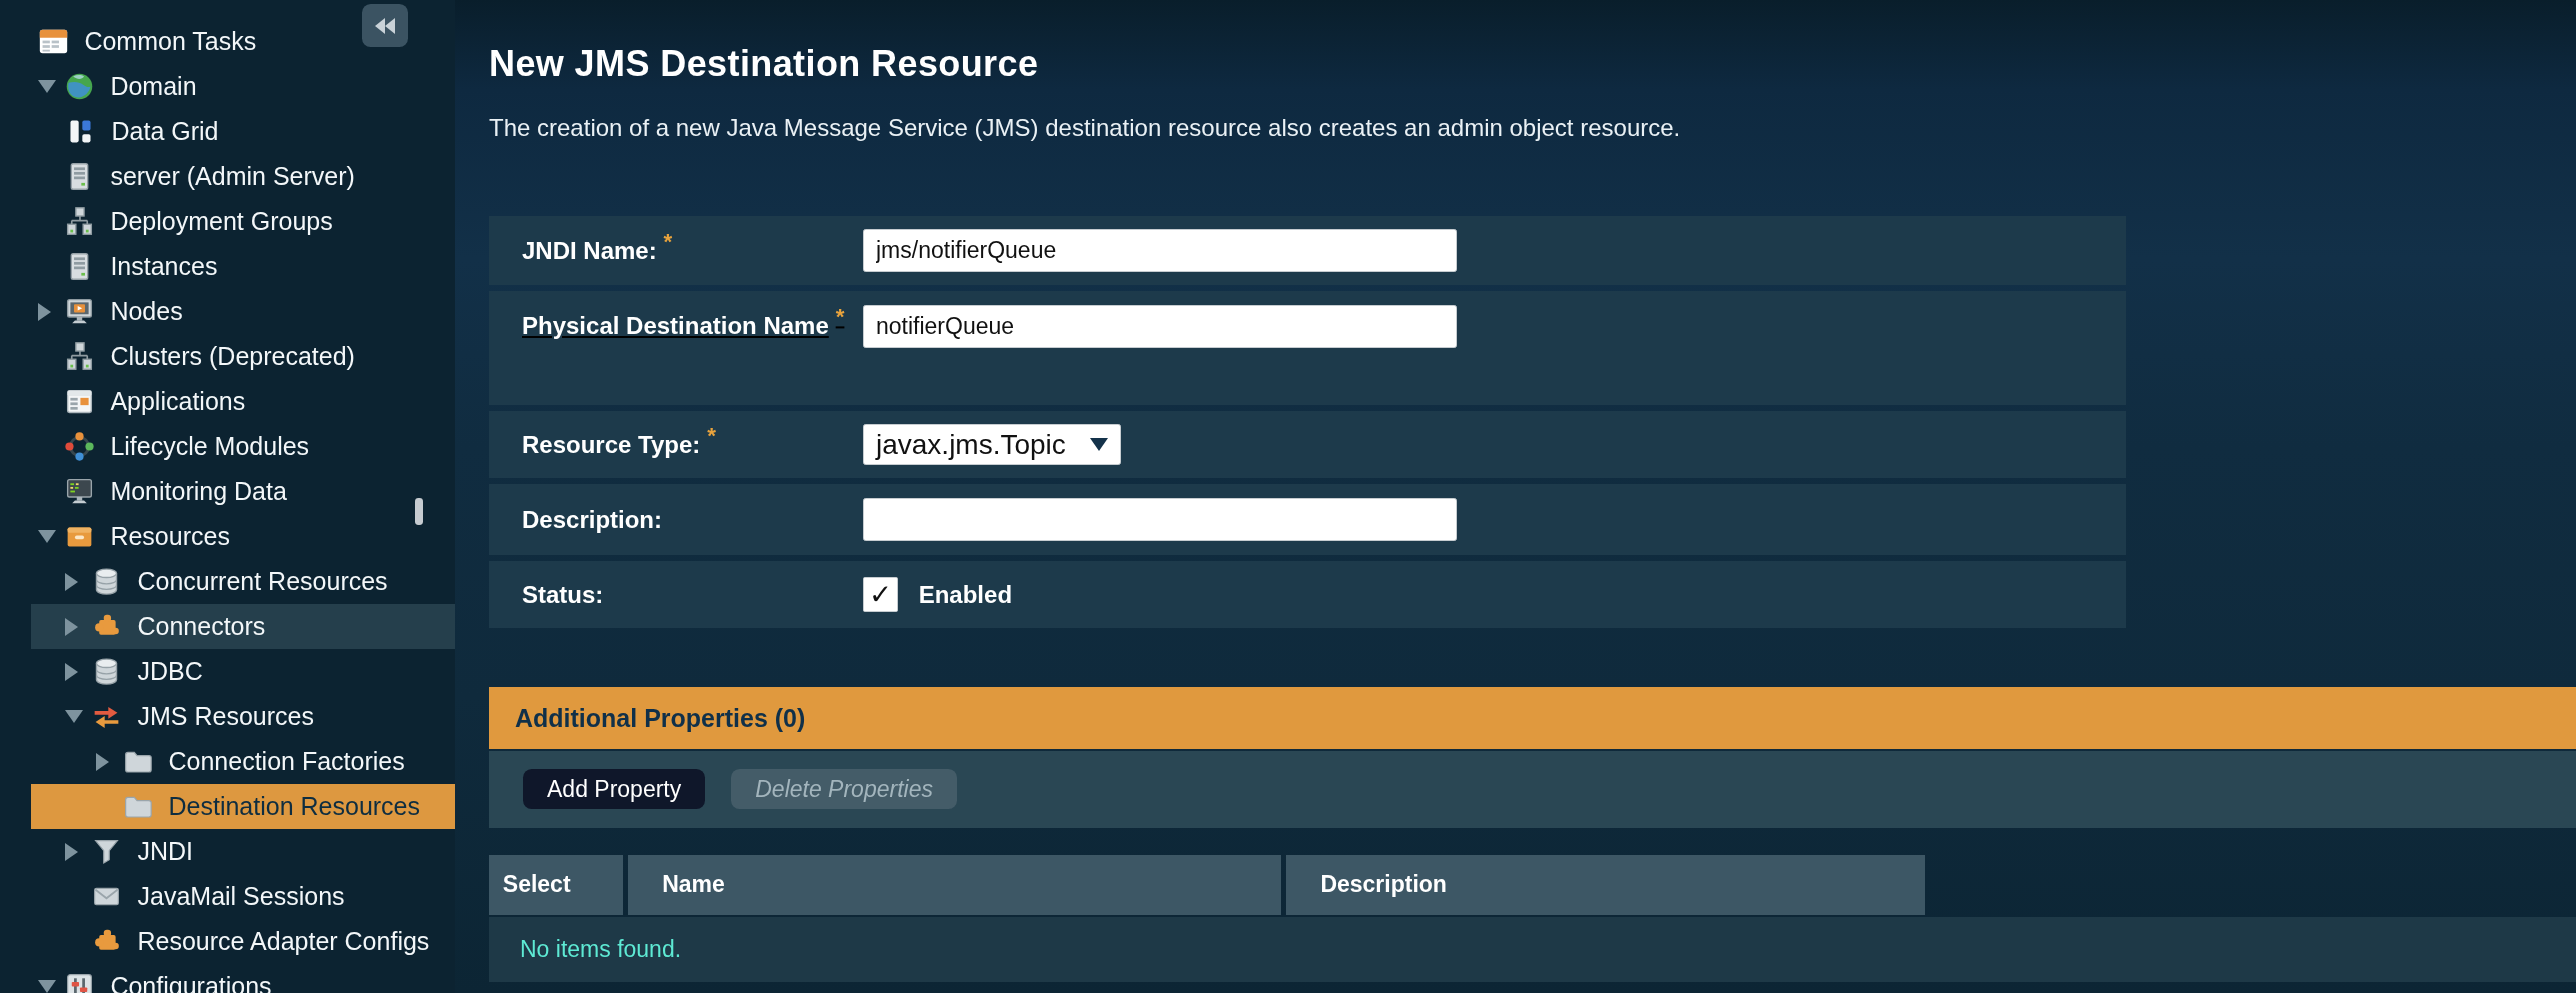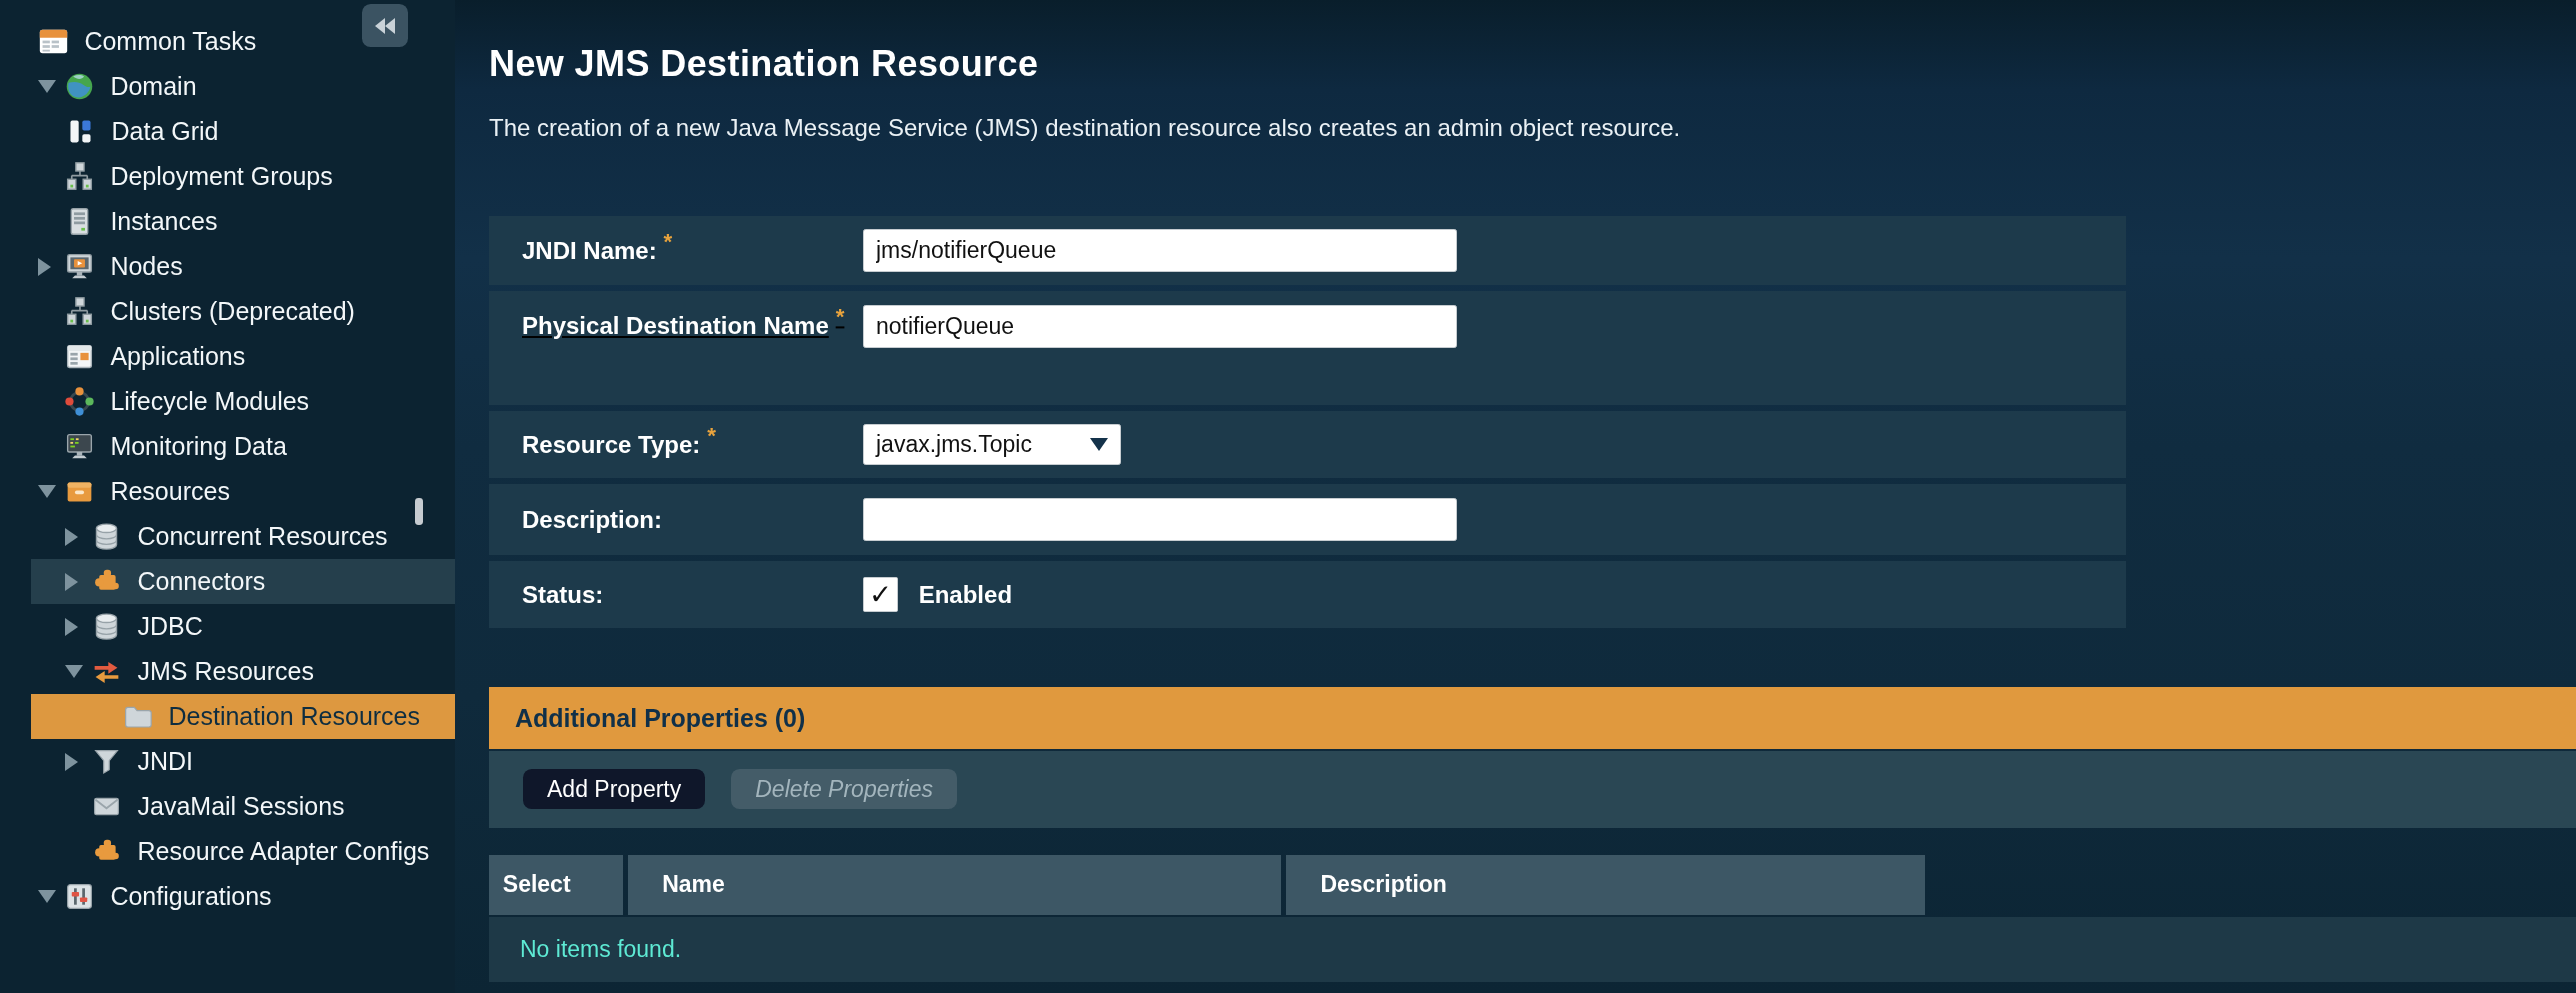--- a/index.html
+++ b/index.html
@@ -42,21 +42,21 @@
   .r3{height:67px;}.r4{height:71px;}.r5{height:67px;}
   .fl{width:341px;flex:none;display:flex;align-items:center;}
   .r2 .fl{min-height:43px;}
   .flabel{font-size:24px;font-weight:700;color:#ffffff;}
   .req{color:#e8a33d;font-size:22.4px;font-weight:700;margin-left:6.9px;transform:translateY(-8.6px);}
   .text-input{width:594px;height:43px;box-sizing:border-box;border:0.9px solid #c6ccd0;border-radius:2.6px;
     background:#ffffff;font-family:inherit;font-size:23px;color:#111;padding:0 12px;}
   .help{margin:17px 0 0 0;font-size:23px;color:#a8bac4;}
   .select{width:258px;height:41px;background:#ffffff;border:0.9px solid #c6ccd0;border-radius:2.6px;box-sizing:border-box;
     display:flex;align-items:center;justify-content:space-between;padding:0 12px;cursor:pointer;}
-  .select .sel-val{font-size:23px;color:#111;}
+  .select .sel-val{font-size:28px;color:#111;}
   .caret{width:0;height:0;border-left:9.5px solid transparent;border-right:9.5px solid transparent;border-top:13.8px solid #14324a;}
   .checkbox{width:33px;height:33px;background:#ffffff;border:0.9px solid #c6ccd0;border-radius:1.7px;flex:none;
     display:flex;align-items:center;justify-content:center;cursor:pointer;}
   .checkbox::after{content:"\2713";font-size:27.6px;font-weight:700;color:#111;line-height:1;}
   .cb-label{margin-left:20.7px;font-size:24px;font-weight:700;color:#ffffff;}
 
   
   .props{margin-top:59px;width:2118px;}
   .props-bar{height:62px;background:#e0993e;display:flex;align-items:center;padding-left:26px;box-sizing:border-box;margin-bottom:1.7px;}
   .props-bar span{font-size:25px;font-weight:700;color:#103049;}
@@ -113,20 +113,33 @@
         <span class="ticon">
           <svg viewBox="0 0 34 34">
               <rect x="6" y="5" width="9" height="24" rx="2" fill="#f2f5f7"></rect>
               <rect x="19" y="5" width="9" height="11" rx="2" fill="#3b78d8"></rect>
               <rect x="19" y="20" width="9" height="9" rx="2" fill="#f2f5f7"></rect>
             </svg>
         </span>
         <span class="tlabel">Data Grid</span>
       </li>
 
+      <li class="trow lvl0">
+        <span class="exp"></span>
+        <span class="ticon">
+          <svg viewBox="0 0 34 34">
+              <rect x="8" y="3" width="18" height="28" rx="2" fill="#d9dee1" stroke="#97a2a8" stroke-width="1.5"></rect>
+              <rect x="11" y="7" width="12" height="3" fill="#8f9ba1"></rect>
+              <rect x="11" y="12" width="12" height="3" fill="#8f9ba1"></rect>
+              <rect x="11" y="17" width="12" height="3" fill="#8f9ba1"></rect>
+              <rect x="19" y="24" width="4" height="3" fill="#6abf4b"></rect>
+            </svg>
+        </span>
+        <span class="tlabel">server (Admin Server)</span>
+      </li>
 
       <li class="trow lvl0">
         <span class="exp"></span>
         <span class="ticon">
           <svg viewBox="0 0 34 34">
               <rect x="13" y="2" width="9" height="9" fill="#cfd6da" stroke="#8f9ba1" stroke-width="1.5"></rect>
               <path d="M17.5 11v5M8.5 16h17M8.5 16v4M25.5 16v4" stroke="#8f9ba1" stroke-width="1.8" fill="none"></path>
               <rect x="4" y="20" width="9" height="11" fill="#cfd6da" stroke="#8f9ba1" stroke-width="1.5"></rect>
               <rect x="21" y="20" width="9" height="11" fill="#cfd6da" stroke="#8f9ba1" stroke-width="1.5"></rect>
               <rect x="7" y="26" width="3" height="3" fill="#6abf4b"></rect>
@@ -291,20 +304,31 @@
           </span>
         <span class="ticon">
           <svg viewBox="0 0 34 34">
               <path d="M4 11h15V6.5L29 13l-10 6.5V15H4z" fill="#e25b40"></path>
               <path d="M30 21H15v-4.5L5 23l10 6.5V25h15z" fill="#e89a3e"></path>
             </svg>
         </span>
         <span class="tlabel">JMS Resources</span>
       </li>
 
+      <li class="trow lvl2">
+        <span class="exp">
+            <span class="tri-right"></span>
+          </span>
+        <span class="ticon">
+          <svg viewBox="0 0 34 34">
+              <path d="M4 9.5C4 8 5 7 6.5 7h7l3 3.5h13c1.5 0 2.5 1 2.5 2.5v13c0 1.5-1 2.5-2.5 2.5h-23C5 28.5 4 27.5 4 26z" fill="#cfd6da" stroke="#9aa5ab" stroke-width="1.3"></path>
+            </svg>
+        </span>
+        <span class="tlabel">Connection Factories</span>
+      </li>
 
       <li class="trow lvl2 selected">
         <span class="exp"></span>
         <span class="ticon">
           <svg viewBox="0 0 34 34">
               <path d="M4 9.5C4 8 5 7 6.5 7h7l3 3.5h13c1.5 0 2.5 1 2.5 2.5v13c0 1.5-1 2.5-2.5 2.5h-23C5 28.5 4 27.5 4 26z" fill="#cfd6da" stroke="#9aa5ab" stroke-width="1.3"></path>
             </svg>
         </span>
         <span class="tlabel">Destination Resources</span>
       </li>

